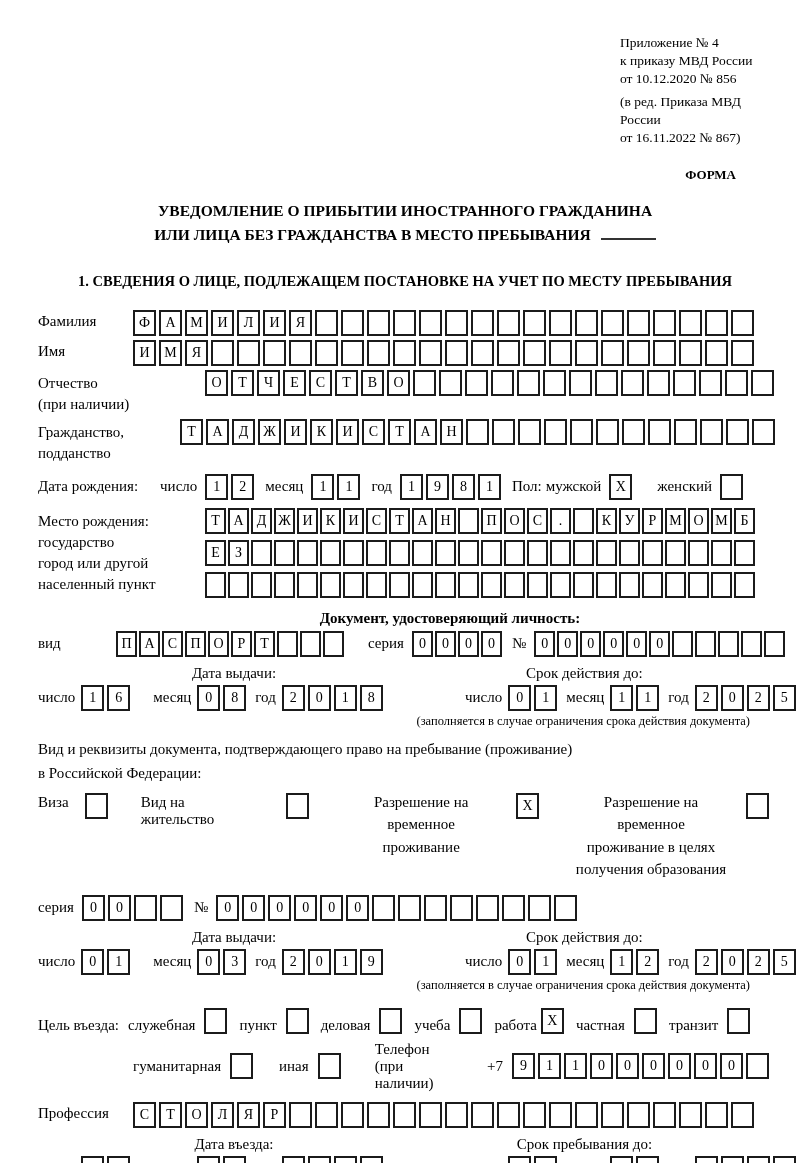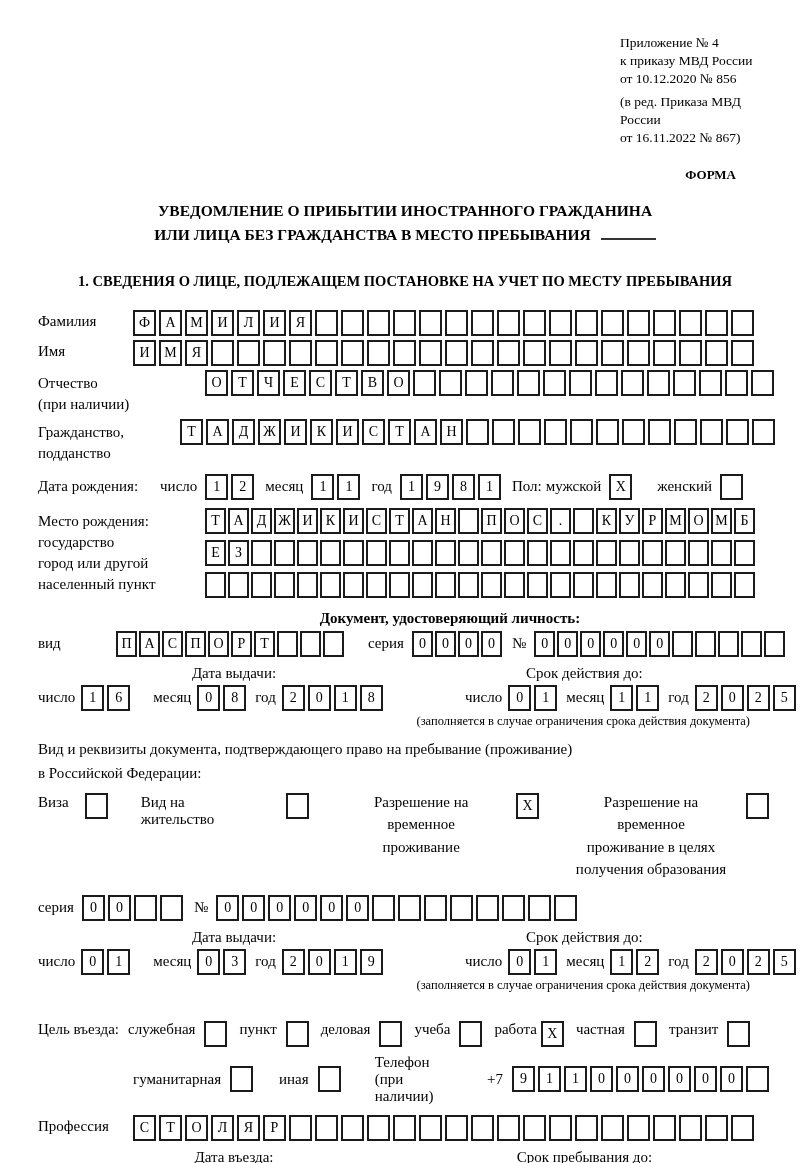--- a/index.html
+++ b/index.html
@@ -45,21 +45,21 @@
   .dcol.right .dhead { padding-right:60px; }
   .drow { display:flex; align-items:center; gap:6px; }
   .dcol.right .drow { padding-left:35px; }
   .note { text-align:right; padding-right:22px; font-size:12.5px; margin:3px 0 6px; }
 
   .intro { margin-top:8px; line-height:1.6; }
   .opts { display:flex; align-items:flex-start; gap:16px; margin-top:6px; }
   .optlbl { display:inline-block; text-align:center; line-height:1.5; }
   .opts .cells { margin-top:2px; }
 
-  .purpose { display:flex; align-items:flex-start; gap:9px; margin-top:28px; }
+  .purpose { display:flex; align-items:flex-end; gap:9px; margin-top:15px; }
   .purpose2 { display:flex; align-items:center; gap:9px; margin-top:7px; padding-left:95px; }
   .gap-l { margin-left:14px; }
   .gap-xl { margin-left:22px; }
 </style>
 </head>
 <body>
 
 <div class="hdr">
   <div>Приложение № 4</div>
   <div>к приказу МВД России</div>

